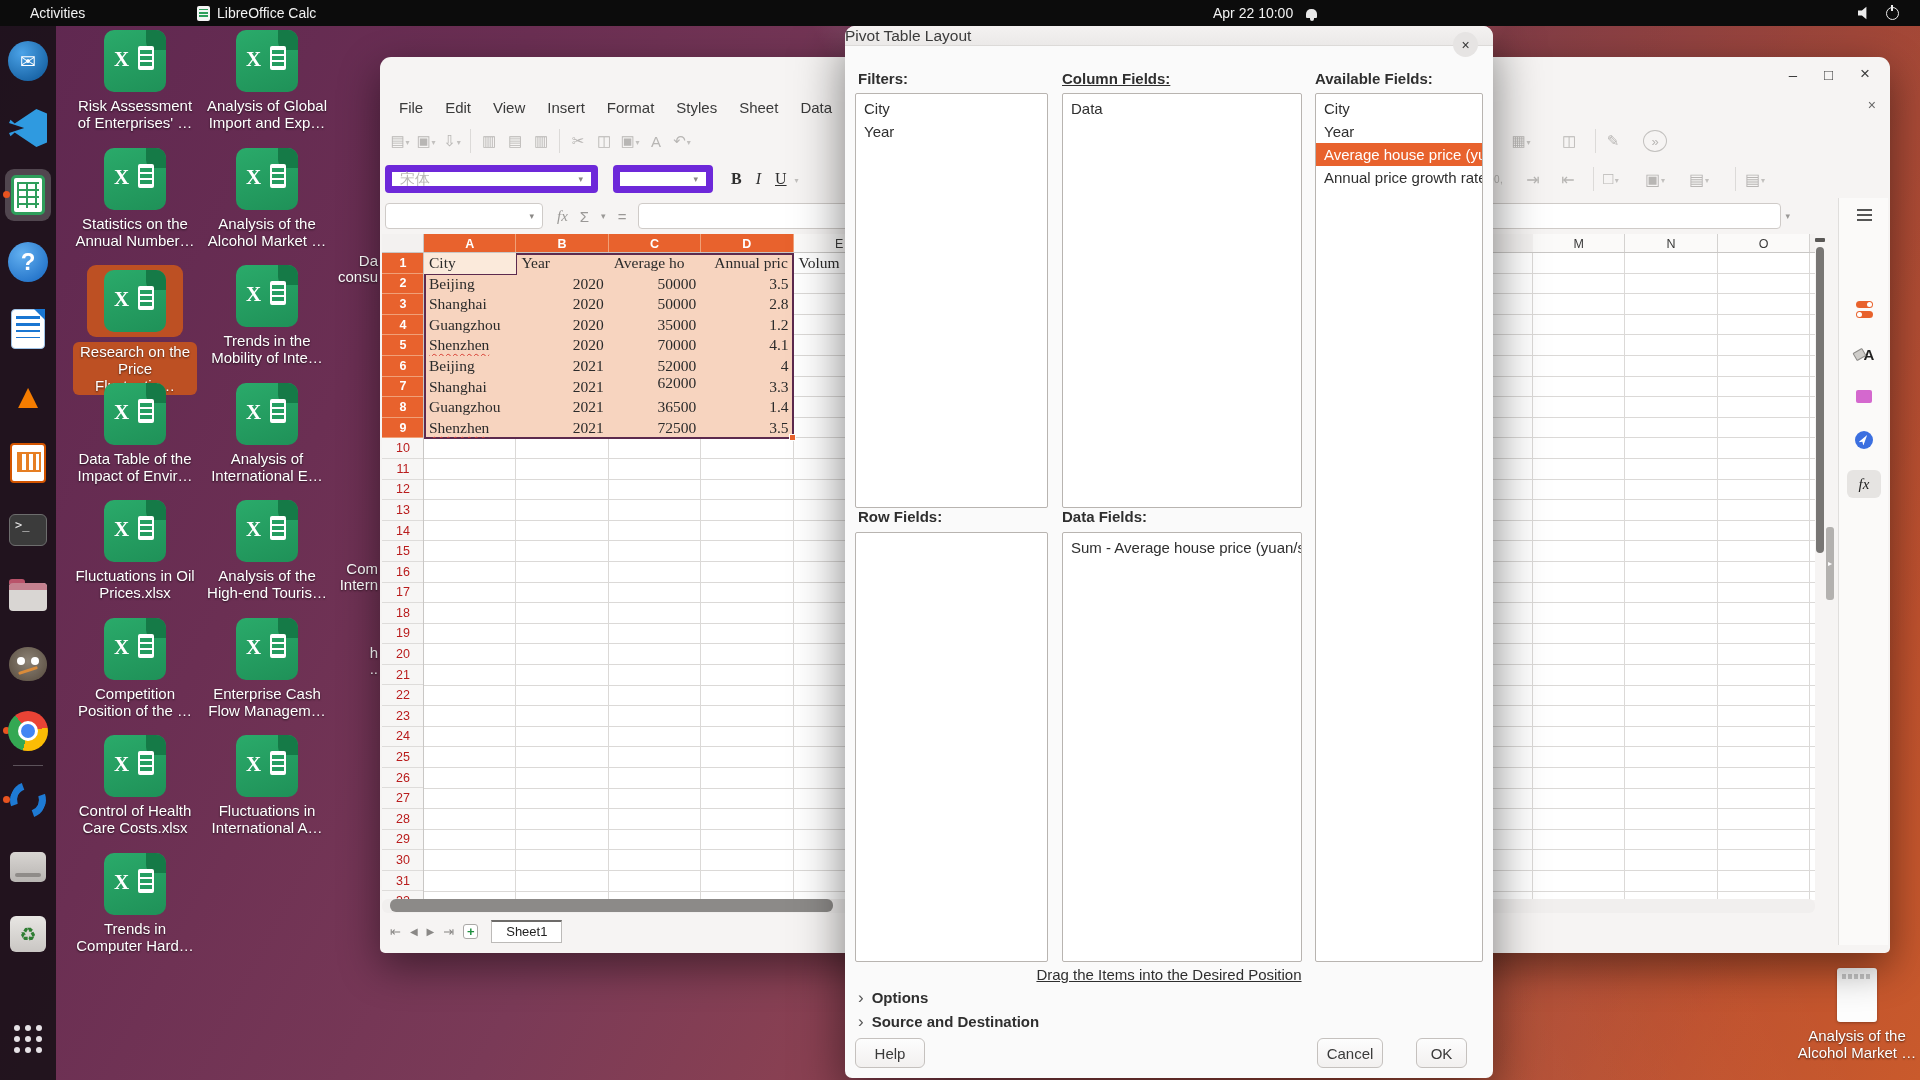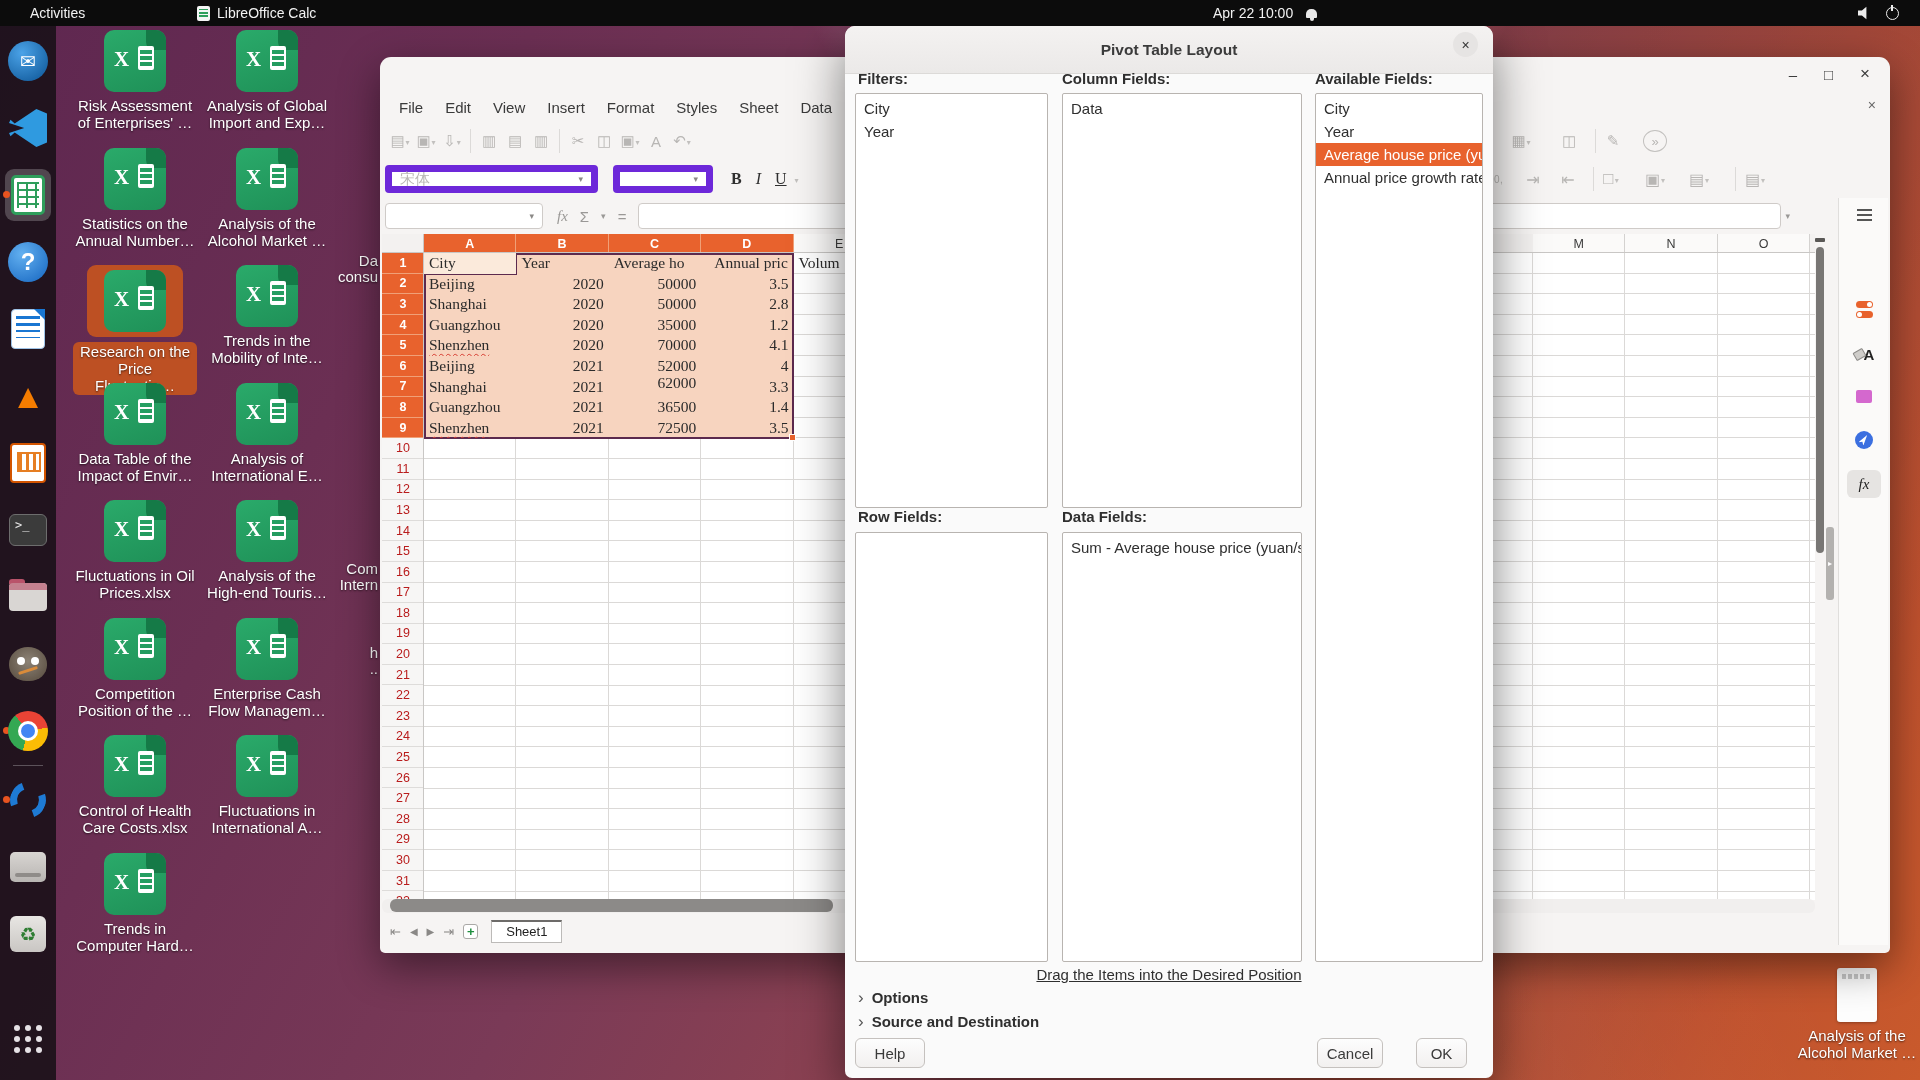--- a/index.html
+++ b/index.html
@@ -137,23 +137,23 @@
   .sb-handle{position:absolute;left:1446px;top:470px;width:8px;height:73px;background:#b3b1af;border-radius:3px;display:flex;align-items:center;justify-content:center;color:#fff;font-size:8px;}
   .hthumb{position:absolute;left:10px;top:842px;width:443px;height:13px;background:#8c8a88;border-radius:6px;}
   .htrack{position:absolute;left:2px;top:842px;width:1433px;height:14px;background:#f1efee;border-radius:6px;}
   .tabbar{position:absolute;left:0;top:861px;width:100%;height:27px;display:flex;align-items:center;padding-left:10px;font-size:13px;color:#8a8886;gap:9px;}
   .addsheet{width:15px;height:15px;border:1px solid #aaa8a6;border-radius:3px;color:#1e8e3e;font-size:13px;line-height:13px;text-align:center;font-weight:bold;background:#fff;}
   .sheettab{background:#fff;border:1px solid #bcbab8;border-top:2px solid #6d6b69;color:#222;padding:2px 14px 3px;margin-left:4px;}
 
   
   .dialog{position:absolute;left:845px;top:26px;width:648px;height:1052px;background:#fafafa;border-radius:10px 10px 7px 7px;
     box-shadow:0 18px 50px rgba(0,0,0,.5);z-index:30;}
-  .dlg-title{position:absolute;left:0;top:0;width:100%;height:48px;background:linear-gradient(#f4f2f1,#ebe9e8);
-    border-bottom:1px solid #dcdad8;border-radius:10px 10px 0 0;display:flex;align-items:center;justify-content:center;
-    font-weight:bold;font-size:15.5px;color:#3b3b3b;}
+  .dlg-title{position:absolute;left:0;top:0;width:100%;height:20px;background:linear-gradient(#f4f2f1,#ebe9e8);
+    border-bottom:1px solid #dcdad8;border-radius:10px 10px 0 0;display:flex;align-items:center;justify-content:flex-start;
+    font-weight:normal;font-size:15.5px;color:#3b3b3b;}
   .dlg-close{position:absolute;right:15px;top:6px;width:25px;height:25px;border-radius:50%;background:#e6e4e3;color:#333;
     display:flex;align-items:center;justify-content:center;font-size:14px;}
   .dlg-label{position:absolute;font-size:15px;font-weight:bold;color:#2f2f2f;}
   .listbox{position:absolute;background:#fff;border:1px solid #b8b4b0;border-radius:2px;overflow:hidden;padding-top:3px;}
   .list-item{height:23px;line-height:23px;font-size:15px;color:#2f2f2f;padding:0 8px;white-space:nowrap;overflow:hidden;}
   .list-item.sel{background:#e8622d;color:#fff;}
   .drag-hint{position:absolute;left:0;top:940px;width:100%;text-align:center;font-size:15px;color:#2f2f2f;text-decoration:underline;}
   .expander{position:absolute;left:13px;display:flex;align-items:center;gap:8px;font-size:15px;font-weight:bold;color:#2f2f2f;}
   .chev{font-weight:normal;color:#555;font-size:17px;line-height:1;}
   .dbtn{position:absolute;top:1012px;height:30px;background:linear-gradient(#fdfdfd,#f2f0ef);border:1px solid #c5c1be;border-radius:6px;
@@ -706,21 +706,21 @@
 
   <div class="dialog">
     <div class="dlg-title">
         <span>Pivot Table Layout</span>
       </div>
     <div class="dlg-close">
         <span>×</span>
       </div>
 
     <div class="dlg-label" style="left:13px;top:44px;">Filters:</div>
-    <div class="dlg-label" style="left:217px;top:44px;">Column Fields:</div>
+    <div class="dlg-label" style="left:217px;top:44px;text-decoration:underline;">Column Fields:</div>
     <div class="dlg-label" style="left:470px;top:44px;">Available Fields:</div>
 
     <div class="listbox" style="left:10px;top:67px;width:193px;height:415px;" id="filters-box">
         <div class="list-item">City</div>
         <div class="list-item">Year</div>
       </div>
     <div class="listbox" style="left:217px;top:67px;width:240px;height:415px;" id="colfields-box">
         <div class="list-item">Data</div>
       </div>
     <div class="listbox" style="left:470px;top:67px;width:168px;height:869px;" id="available-box">

